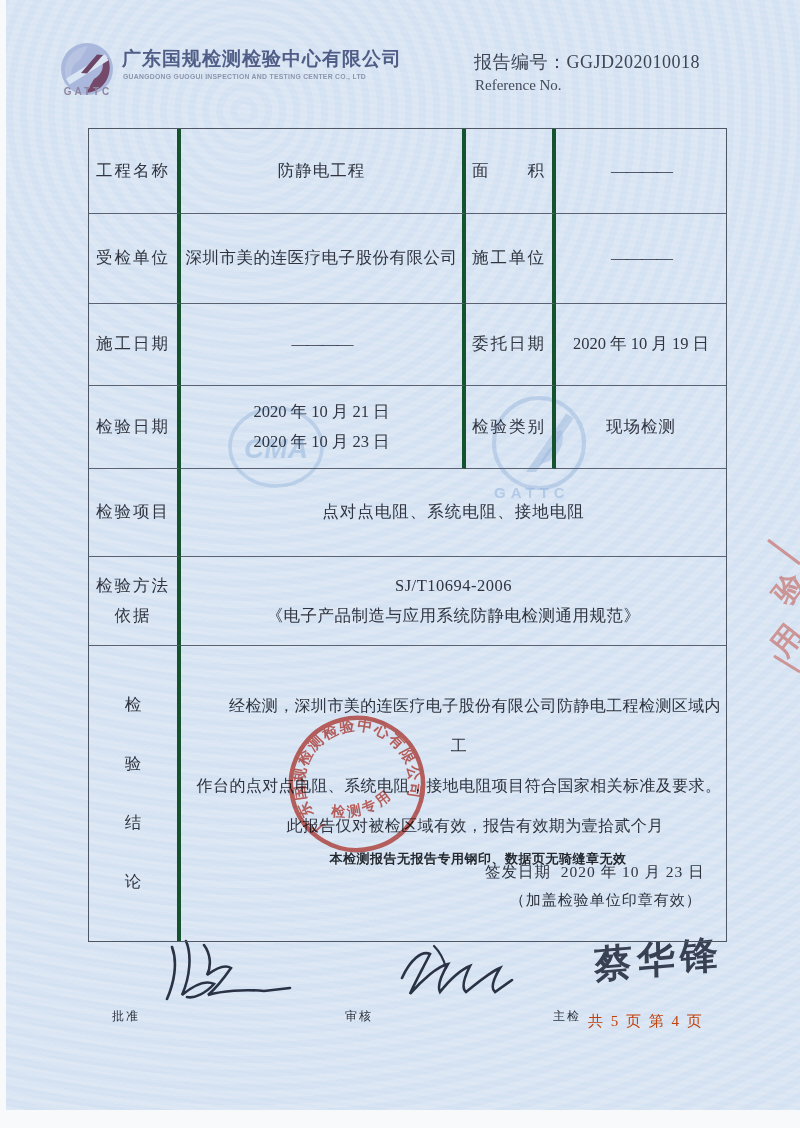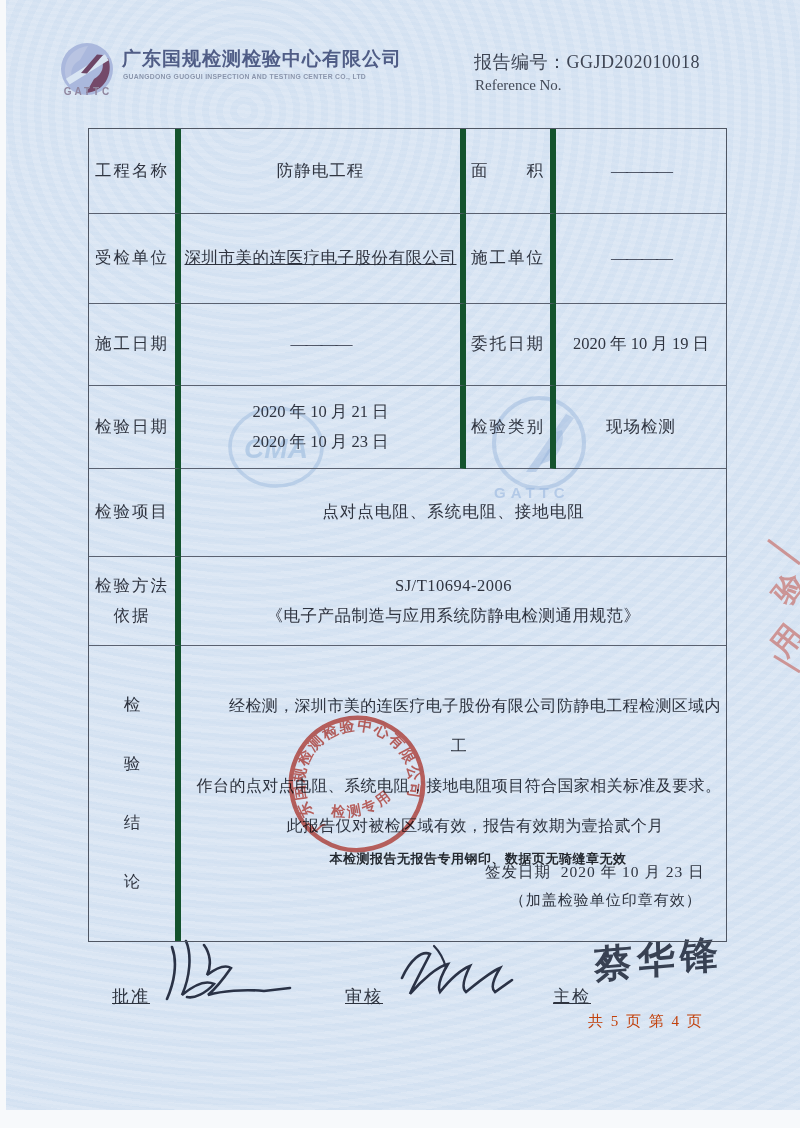--- a/index.html
+++ b/index.html
@@ -17,21 +17,21 @@
     font-family:"Liberation Sans","DejaVu Sans",sans-serif;letter-spacing:.3px;}
   .logo-acronym{left:56px;top:86px;width:64px;text-align:center;font-size:10px;font-weight:bold;
     color:#90869f;letter-spacing:3px;font-family:"Liberation Sans","DejaVu Sans",sans-serif;}
   .report-line{left:474px;top:50px;font-size:18px;color:#3d4453;letter-spacing:.5px;}
   .reference-line{left:475px;top:77px;font-size:15px;color:#434a58;}
   
   #form-table{position:absolute;left:88px;top:128px;width:637px;height:812px;
     border:1.5px solid #4f5663;display:grid;
     grid-template-columns:92px 285px 90px 170px;
     grid-template-rows:85px 90px 82px 83px 88px 89px 1fr;z-index:2;}
-  .cell{border-right:6px solid #14532d;border-bottom:1px solid #5a6170;
+  .cell{border-right:4px solid #14532d;border-bottom:1px solid #5a6170;
     display:flex;align-items:center;justify-content:center;text-align:center;
     font-size:16.5px;letter-spacing:1px;line-height:1.7;}
   .cell.no-r{border-right:none;}
   .cell.no-b{border-bottom:none;}
   .lbl{letter-spacing:2px;}
   .dash{letter-spacing:-2px;font-size:17px;color:#3a4050;}
   .span3{grid-column:2/5;}
   .concl-cell{position:relative;display:block;}
   .concl-body{position:absolute;left:14px;top:40px;width:528px;font-size:16px;
     letter-spacing:.4px;line-height:40px;color:#2d333f;}
@@ -48,21 +48,21 @@
   .wm-gattc-text{left:494px;top:484px;font-size:15px;font-weight:bold;letter-spacing:5px;
     color:rgba(148,178,220,.55);font-family:"Liberation Sans","DejaVu Sans",sans-serif;}
   .wm-cma{left:226px;top:404px;width:100px;height:86px;}
   
   #stamp{left:284px;top:711px;width:146px;height:146px;transform:rotate(-14deg);
     opacity:.82;mix-blend-mode:multiply;z-index:3;}
   
   #edge-seal{right:0;top:538px;width:46px;height:138px;overflow:hidden;z-index:3;opacity:.55;}
   .edge-ch{position:absolute;font-size:30px;color:#c3544a;font-weight:bold;transform:rotate(-52deg);}
   
-  .sig-label{top:985px;font-size:17px;letter-spacing:2px;color:#2d333f;text-decoration:underline;}
+  .sig-label{top:1008px;font-size:12px;letter-spacing:2px;color:#2d333f;}
   .chief-name{left:594px;top:934px;font-size:38px;letter-spacing:5px;color:#2b3446;
     transform:rotate(-5deg) skewX(-4deg);font-weight:bold;opacity:.92;}
   .footer-pages{left:588px;top:1012px;font-size:15px;letter-spacing:2px;color:#c2410c;}
   svg{display:block;}
 </style>
 </head>
 <body>
 
 <div id="screen">
   <div id="paper"></div>
@@ -99,21 +99,21 @@
   <div class="abs wm wm-gattc-text">GATTC</div>
 
   <div id="form-table">
 
     <div class="cell lbl">工程名称</div>
     <div class="cell">防静电工程</div>
     <div class="cell lbl">面　　积</div>
     <div class="cell no-r dash">————</div>
 
     <div class="cell lbl">受检单位</div>
-    <div class="cell" style="letter-spacing:.5px;text-decoration:underline;">深圳市美的连医疗电子股份有限公司</div>
+    <div class="cell" style="letter-spacing:.5px;">深圳市美的连医疗电子股份有限公司</div>
     <div class="cell lbl">施工单位</div>
     <div class="cell no-r dash">————</div>
 
     <div class="cell lbl">施工日期</div>
     <div class="cell dash">————</div>
     <div class="cell lbl">委托日期</div>
     <div class="cell no-r" style="letter-spacing:0;">2020 年 10 月 19 日</div>
 
     <div class="cell lbl">检验日期</div>
     <div class="cell" style="letter-spacing:0;flex-direction:column;line-height:30px;">

